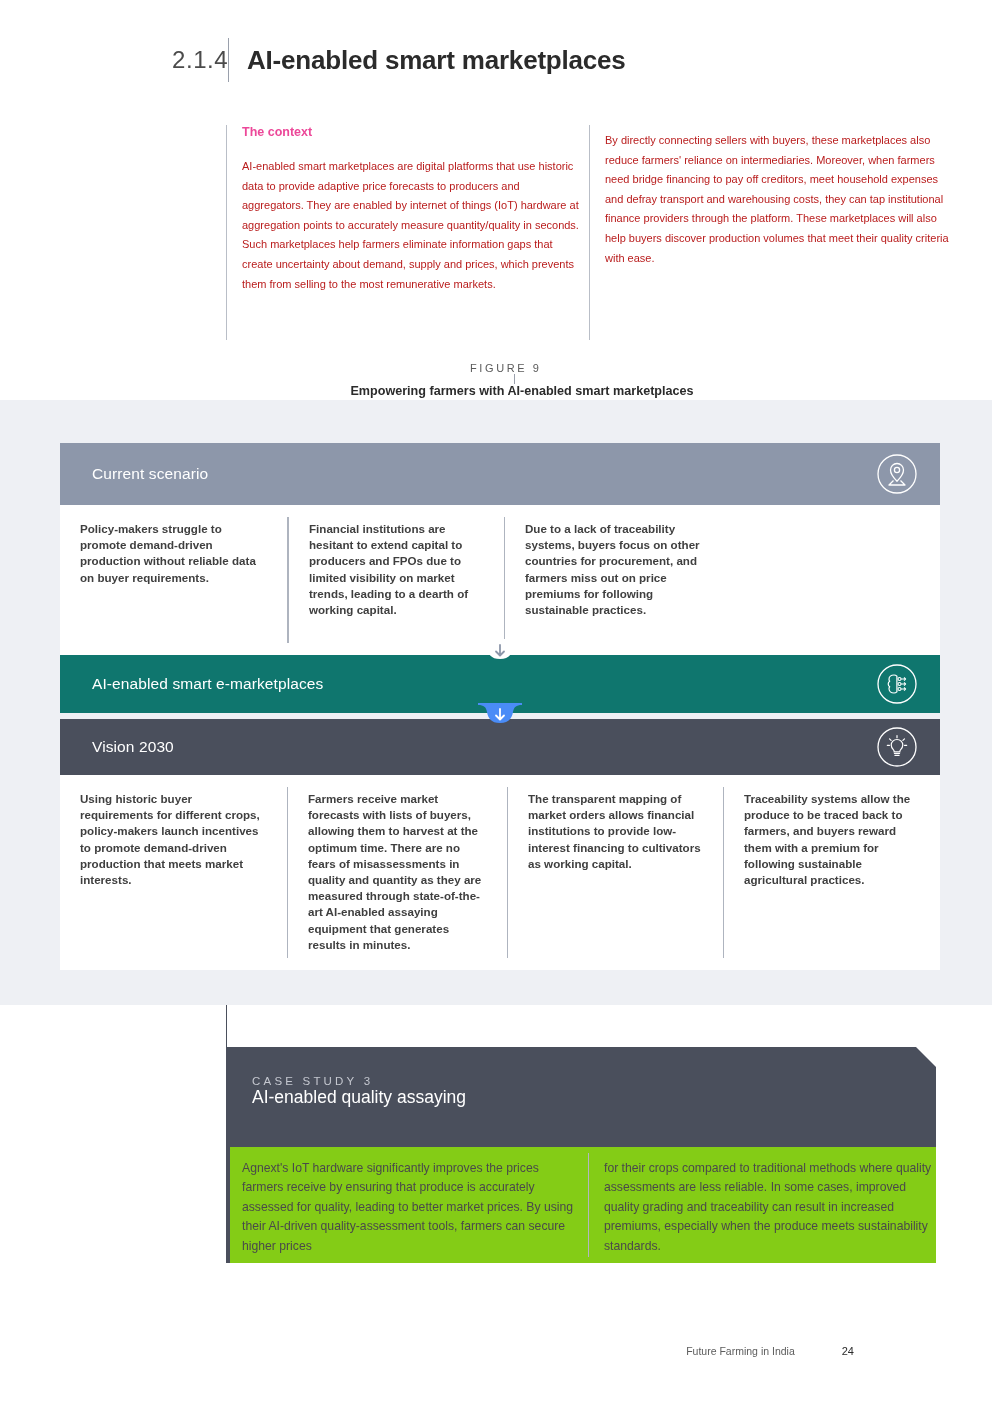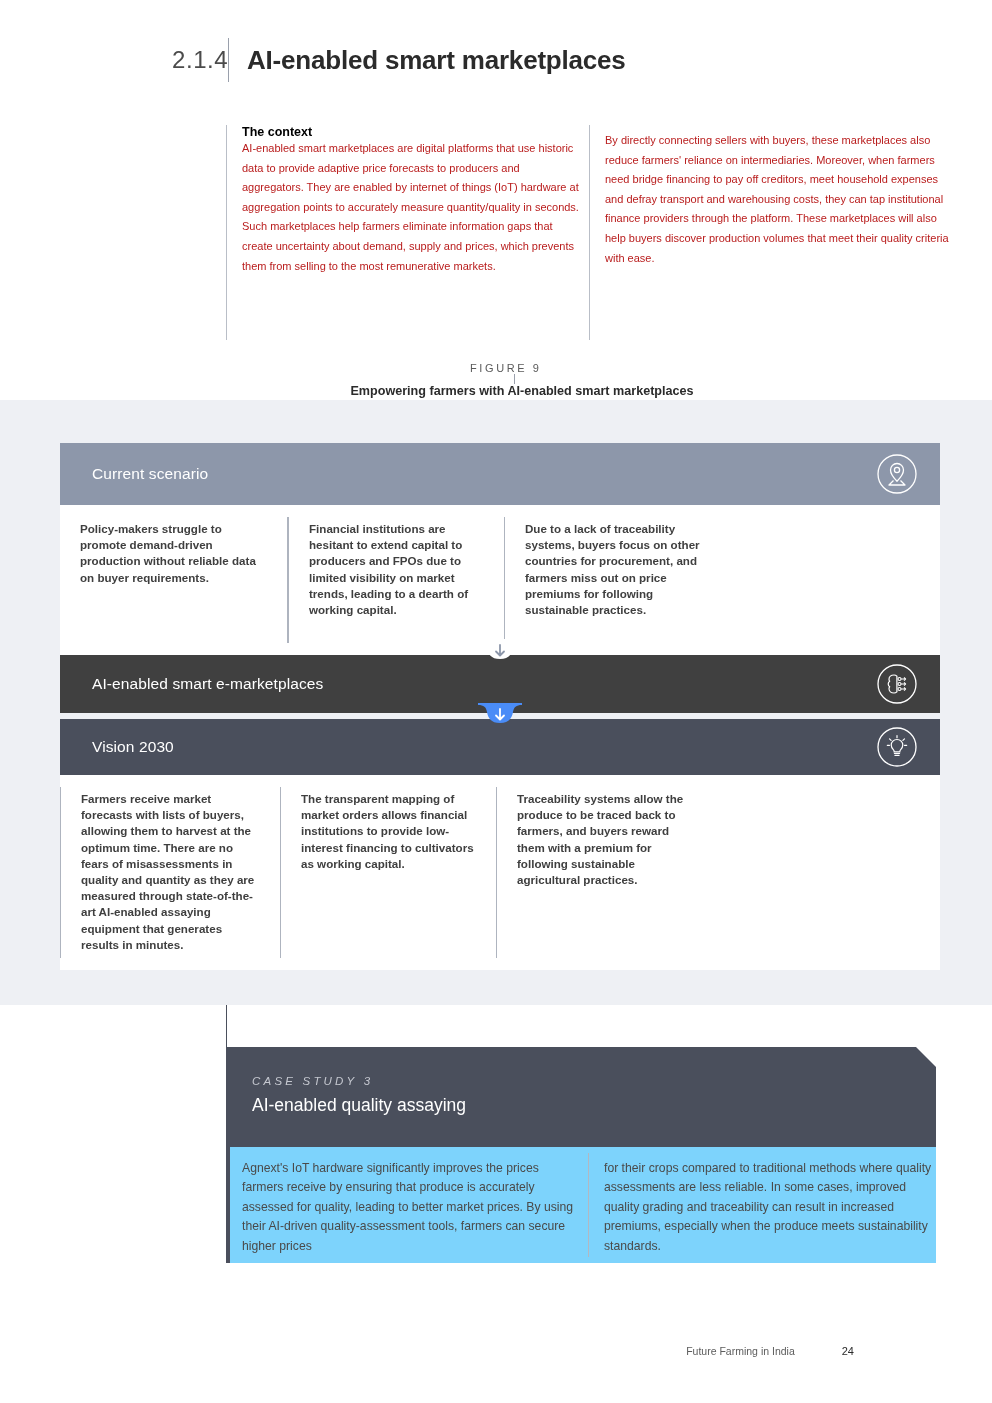--- a/index.html
+++ b/index.html
@@ -79,21 +79,22 @@
   }
   #intro-col-right {
     position: absolute;
     left: 379px;
     top: 6px;
     width: 345px;
   }
   .context-label {
     font-size: 12.5px;
     font-weight: 700;
-    color: #000000;
+    color: #ec4899;
+    margin-bottom: 18px;
   }
   .body-text {
     font-size: 11px;
     line-height: 19.6px;
     color: #b91c1c;
   }
 
   
   #figure-caption {
     position: absolute;
@@ -151,21 +152,21 @@
     padding-left: 32px;
   }
   #banner-current {
     top: 0;
     height: 62px;
     background: #8d97aa;
   }
   #banner-ai {
     top: 212px;
     height: 58px;
-    background: #404040;
+    background: #0f766e;
   }
   #banner-vision {
     top: 276px;
     height: 56px;
     background: #4a4f5c;
   }
   .banner-title {
     font-size: 15.5px;
     color: #ffffff;
     font-weight: 400;
@@ -258,35 +259,34 @@
     height: 100px;
     background: #4a4f5c;
     clip-path: polygon(0 0, 690px 0, 710px 20px, 710px 100px, 0 100px);
     box-sizing: border-box;
     padding: 28px 0 0 26px;
   }
   #case-study-label {
     font-size: 11.5px;
     letter-spacing: 3.2px;
     color: #c5c8d0;
-    margin-bottom: 8px;
-    font-style: italic;
+    margin-bottom: 0;
   }
   #case-study-title {
     font-size: 17.5px;
     color: #ffffff;
     font-weight: 400;
   }
   #case-study-body {
     position: absolute;
     left: 0;
     top: 142px;
     width: 710px;
     height: 116px;
-    background: #7dd3fc;
+    background: #84cc16;
   }
   #case-study-accent {
     position: absolute;
     left: 0;
     top: 0;
     width: 4px;
     height: 116px;
     background: #4a4f5c;
   }
   #cs-col-left {
@@ -435,20 +435,23 @@
         <circle cx="21" cy="21" r="19" fill="none" stroke="#ffffff" stroke-width="1.3"></circle>
         <path d="M21 13.5c-3.2 0-5.8 2.5-5.8 5.6 0 2.1 1.1 3.5 2.1 4.6.6.7.9 1.3.9 2.1h5.6c0-.8.3-1.4.9-2.1 1-1.1 2.1-2.5 2.1-4.6 0-3.1-2.6-5.6-5.8-5.6z" fill="none" stroke="#ffffff" stroke-width="1.2"></path>
         <path d="M18.4 27.5h5.2 M18.9 29.3h4.2" stroke="#ffffff" stroke-width="1.2" fill="none" stroke-linecap="round"></path>
         <path d="M21 9.5v2.2 M13.5 12.8l1.6 1.6 M28.5 12.8l-1.6 1.6 M11.3 19.3h2.2 M28.5 19.3h2.2" stroke="#ffffff" stroke-width="1.2" fill="none" stroke-linecap="round"></path>
       </svg>
     </span>
   </div>
 
   <div class="panel" id="panel-vision">
     <div class="cols">
+      <div class="col" style="width:227px">
+        <div class="col-text">Using historic buyer requirements for different crops, policy-makers launch incentives to promote demand-driven production that meets market interests.</div>
+      </div>
       <div class="col-sep"></div>
       <div class="col" style="width:219px">
         <div class="col-text">Farmers receive market forecasts with lists of buyers, allowing them to harvest at the optimum time. There are no fears of misassessments in quality and quantity as they are measured through state-of-the-art AI-enabled assaying equipment that generates results in minutes.</div>
       </div>
       <div class="col-sep"></div>
       <div class="col" style="width:215px">
         <div class="col-text">The transparent mapping of market orders allows financial institutions to provide low-interest financing to cultivators as working capital.</div>
       </div>
       <div class="col-sep"></div>
       <div class="col" style="width:216px">

